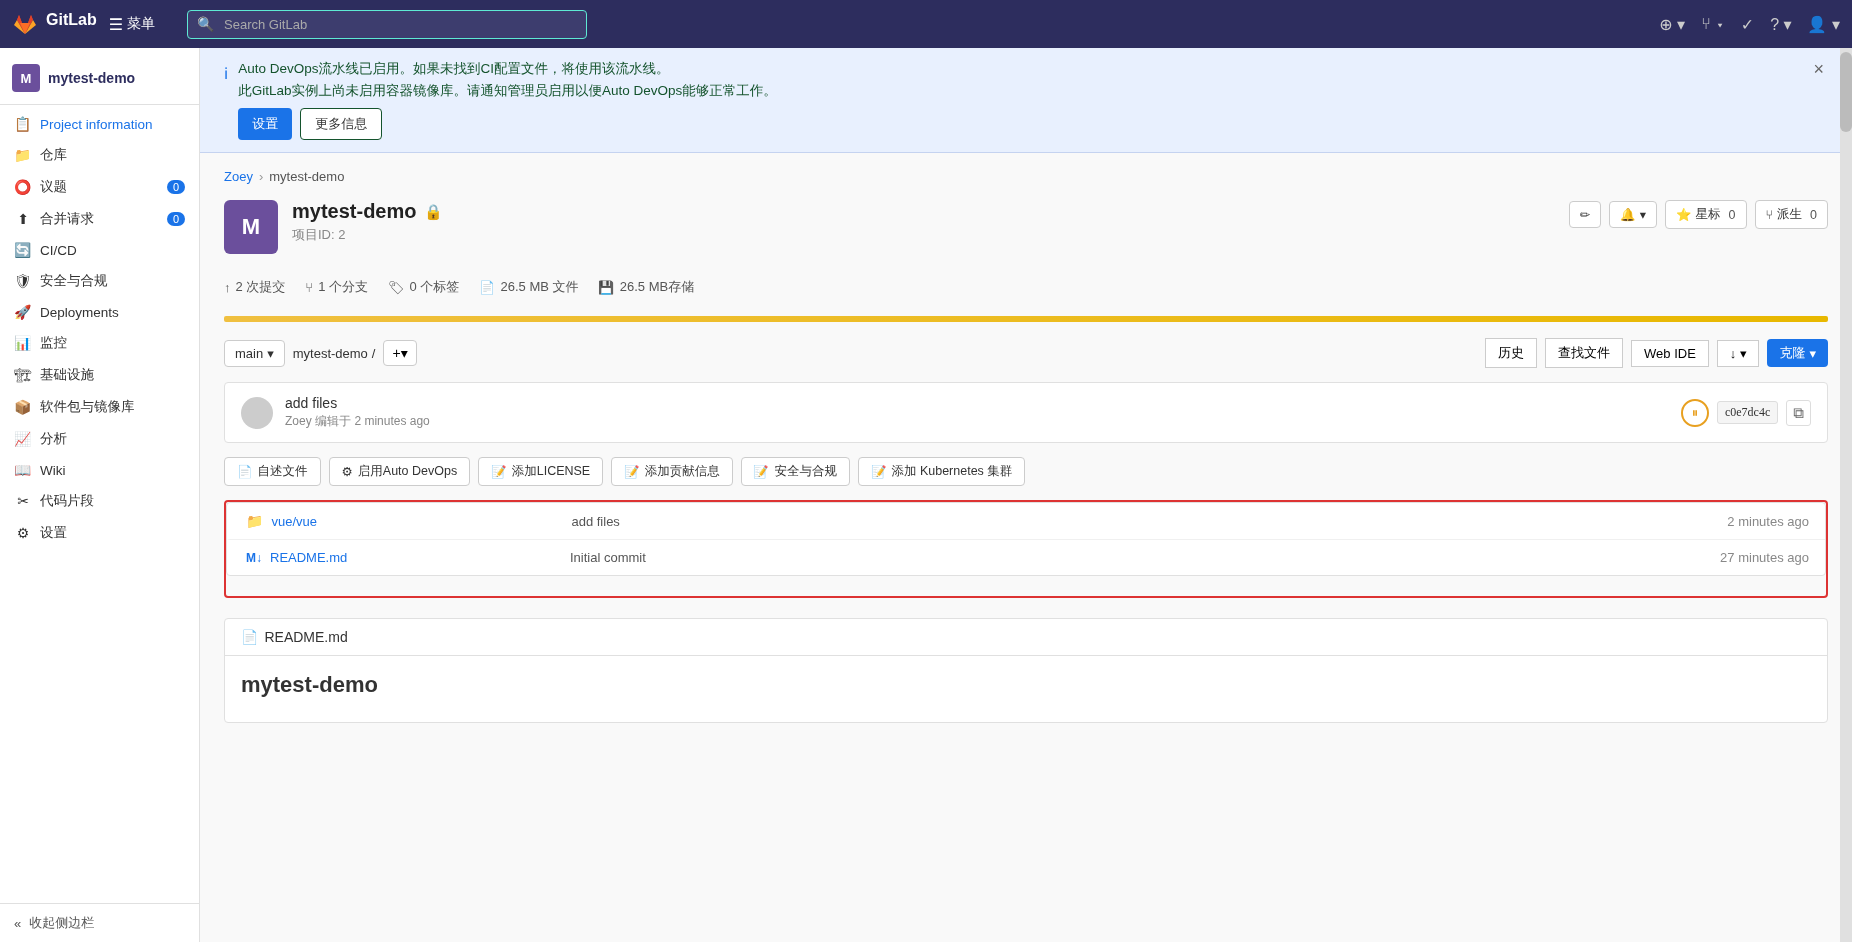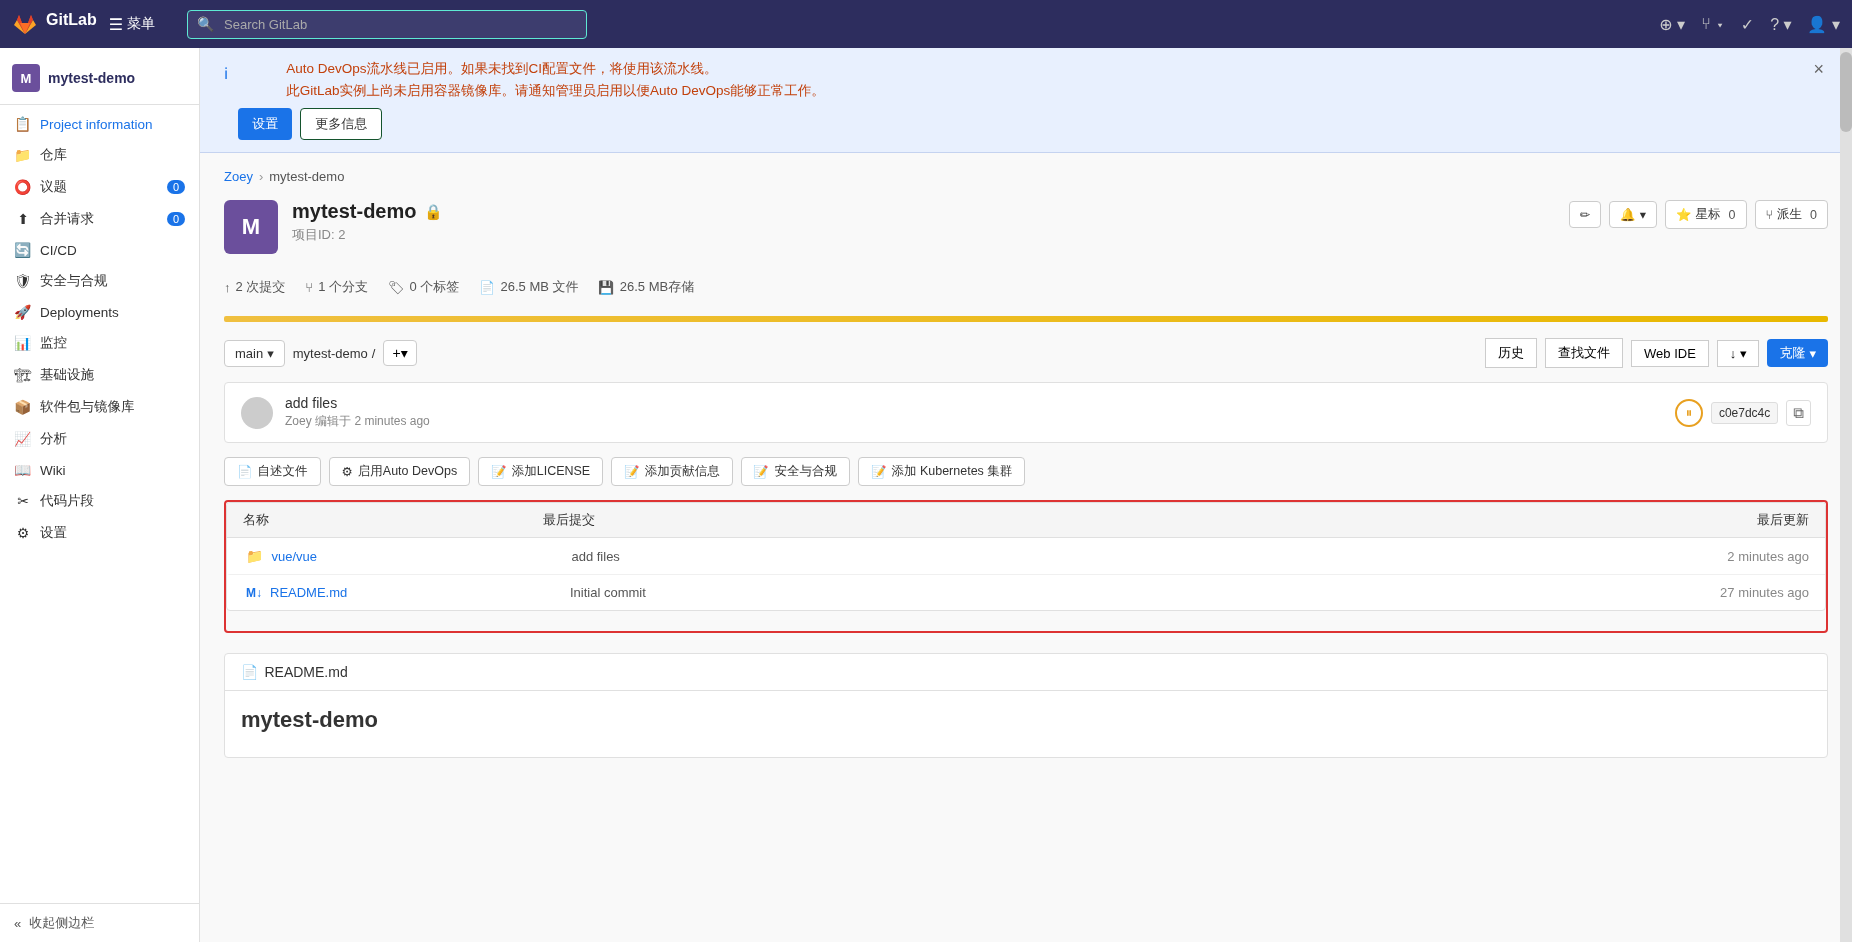--- a/index.html
+++ b/index.html
@@ -146,21 +146,21 @@
       background: #e8f0fe;
       border-bottom: 1px solid #c5d3f0;
       padding: 12px 24px;
       display: flex;
       align-items: flex-start;
       gap: 10px;
       position: relative;
     }
     .banner-icon { color: #1a73e8; font-size: 16px; margin-top: 2px; }
     .banner-text { flex: 1; }
-    .banner-text p { margin-bottom: 4px; font-size: 13.5px; color: #c2410c; margin-left: 48px; }
+    .banner-text p { margin-bottom: 4px; font-size: 13.5px; color: #14532d; }
     .banner-actions { display: flex; gap: 8px; margin-top: 8px; }
     .btn-primary {
       background: #1a73e8;
       color: #fff;
       border: none;
       border-radius: 4px;
       padding: 6px 14px;
       cursor: pointer;
       font-size: 13px;
       font-weight: 500;
@@ -318,21 +318,21 @@
     .commit-pause {
       width: 28px; height: 28px;
       border: 2px solid #e8a020;
       border-radius: 50%;
       display: flex; align-items: center; justify-content: center;
       color: #e8a020;
       font-size: 13px;
       cursor: pointer;
     }
     .commit-hash {
-      font-family: Liberation Sans, sans-serif;
+      font-family: Liberation Serif, serif;
       font-size: 12px;
       color: #333;
       background: #f5f5f5;
       border: 1px solid #ddd;
       border-radius: 3px;
       padding: 3px 7px;
     }
     .commit-copy {
       cursor: pointer;
       color: #666;
@@ -681,25 +681,20 @@
           <span>安全与合规</span>
         </button>
         <button class="quick-btn">
           <span>📝</span>
           <span>添加 Kubernetes 集群</span>
         </button>
       </div>
 
       <div class="files-highlighted-wrapper">
         <div class="file-table">
-          <div class="file-table-header">
-            <span class="col-name">名称</span>
-            <span class="col-commit">最后提交</span>
-            <span class="col-update">最后更新</span>
-          </div>
 
           <div class="file-row">
             <span class="file-icon">📁</span>
             <span class="col-name file-name">vue/vue</span>
             <span class="file-commit col-commit">add files</span>
             <span class="file-update col-update">2 minutes ago</span>
           </div>
 
           <div class="file-row">
             <span class="file-icon" style="color:#1a73e8;font-size:12px;font-weight:700;">M↓</span>

